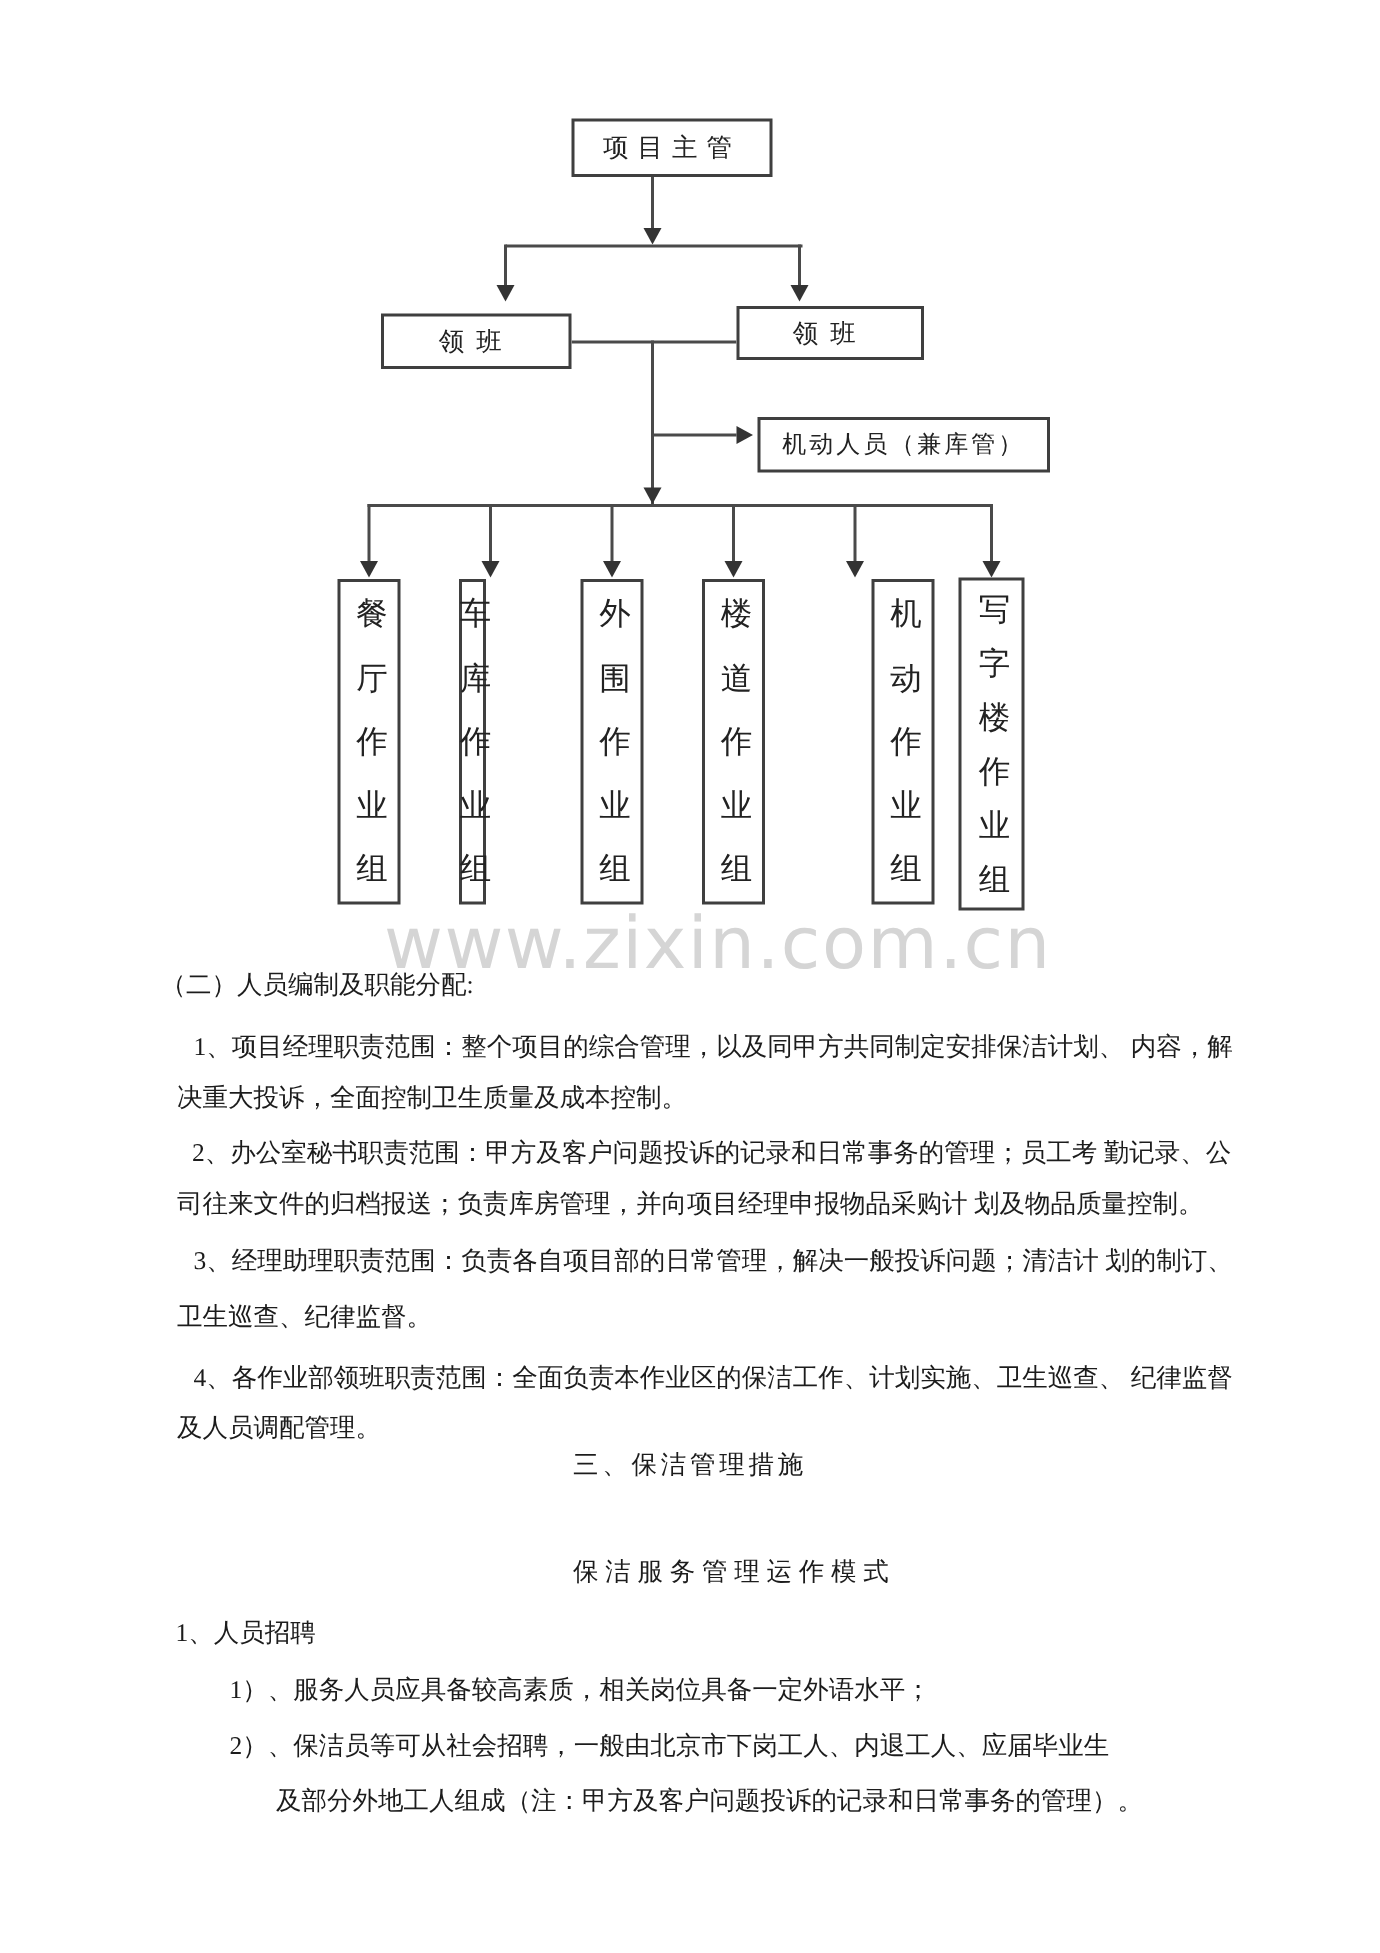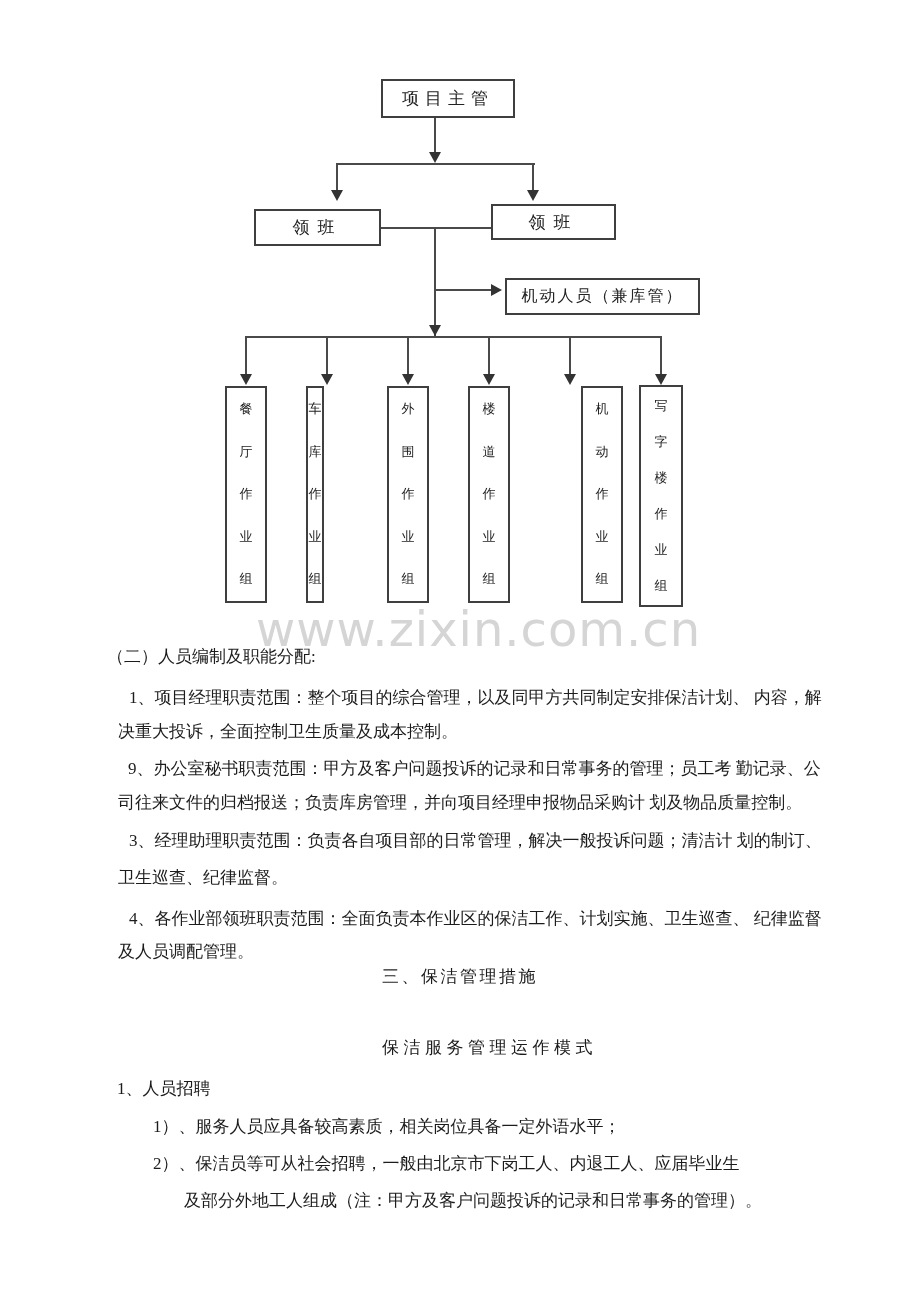--- a/index.html
+++ b/index.html
@@ -25,21 +25,21 @@
   .gbox{
     position:absolute;
     box-sizing:border-box;
     border:2px solid #3f3f3f;
     background:#ffffff;
     display:flex;align-items:center;justify-content:center;
     z-index:2;
   }
   .gbox .vtext{
     width:17px;
-    font-size:13px;color:#222;
+    font-size:21px;color:#222;
     line-height:42.5px;
     text-align:center;
     word-break:break-all;
   }
   .gbox.tall .vtext{line-height:36px;}
   .cline{position:absolute;background:#4a4a4a;z-index:1;}
   .arr-d{position:absolute;width:0;height:0;
     border-left:6px solid transparent;border-right:6px solid transparent;
     border-top:11px solid #333;z-index:1;}
   .arr-r{position:absolute;width:0;height:0;
@@ -127,21 +127,21 @@
     </div>
   </div>
 
   <div class="watermark">www.zixin.com.cn</div>
 
   <div class="tline" style="left:107px;top:620px;">（二）人员编制及职能分配:</div>
 
   <div class="tline" style="left:129px;top:661px;">1、项目经理职责范围：整个项目的综合管理，以及同甲方共同制定安排保洁计划、 内容，解</div>
   <div class="tline" style="left:118px;top:695px;">决重大投诉，全面控制卫生质量及成本控制。</div>
 
-  <div class="tline" style="left:128px;top:732px;">9、办公室秘书职责范围：甲方及客户问题投诉的记录和日常事务的管理；员工考 勤记录、公</div>
+  <div class="tline" style="left:128px;top:732px;">2、办公室秘书职责范围：甲方及客户问题投诉的记录和日常事务的管理；员工考 勤记录、公</div>
   <div class="tline" style="left:118px;top:766px;">司往来文件的归档报送；负责库房管理，并向项目经理申报物品采购计 划及物品质量控制。</div>
 
   <div class="tline" style="left:129px;top:804px;">3、经理助理职责范围：负责各自项目部的日常管理，解决一般投诉问题；清洁计 划的制订、</div>
   <div class="tline" style="left:118px;top:841px;">卫生巡查、纪律监督。</div>
 
   <div class="tline" style="left:129px;top:882px;">4、各作业部领班职责范围：全面负责本作业区的保洁工作、计划实施、卫生巡查、 纪律监督</div>
   <div class="tline" style="left:118px;top:915px;">及人员调配管理。</div>
 
   <div class="tline center-head" style="left:382px;top:940px;">三、保洁管理措施</div>
   <div class="tline center-head2" style="left:382px;top:1011px;">保洁服务管理运作模式</div>

